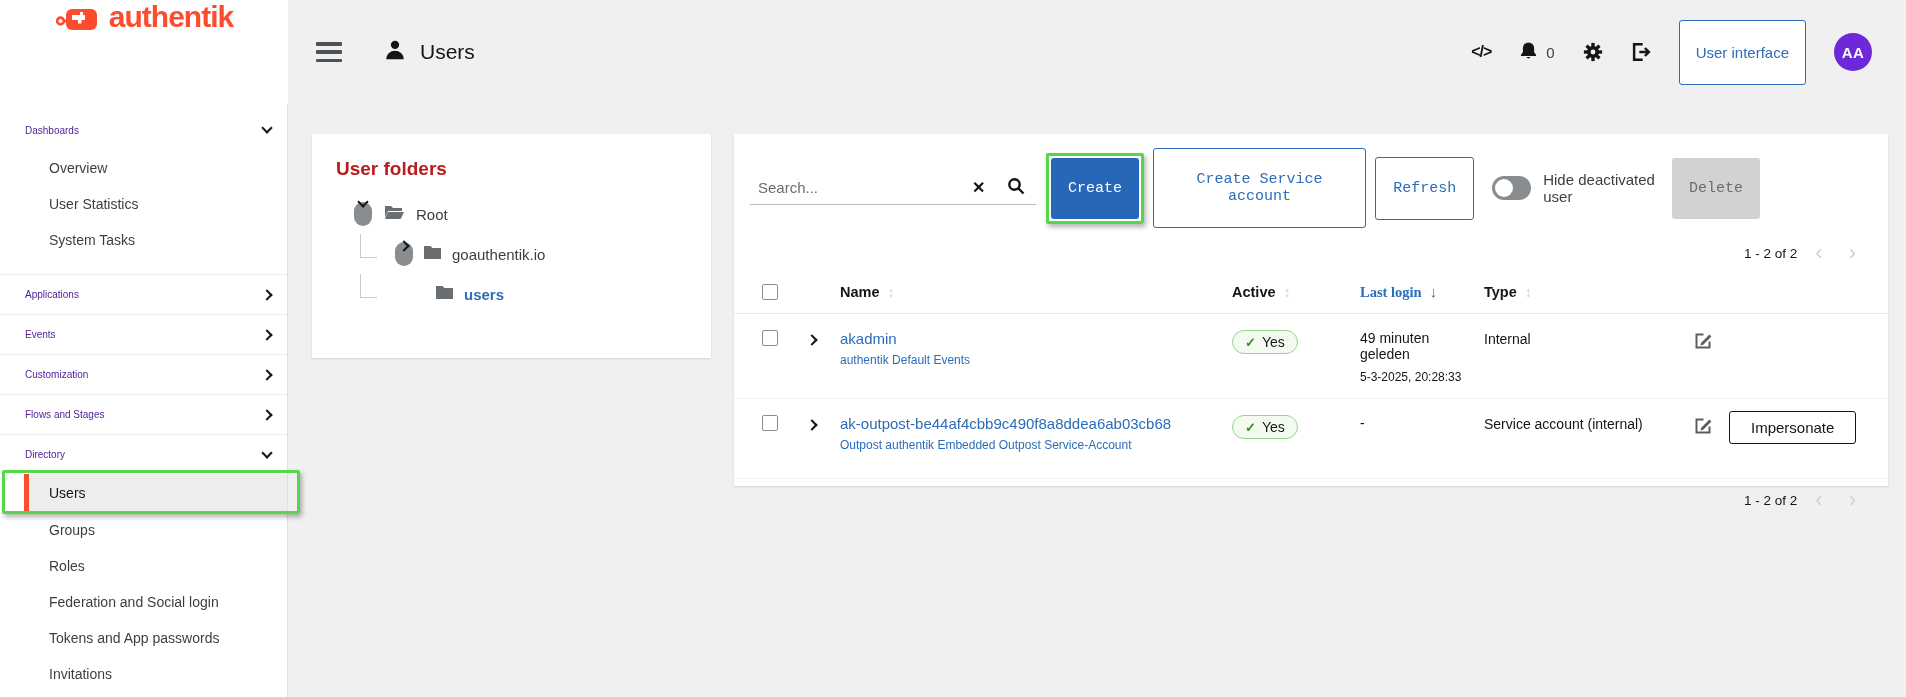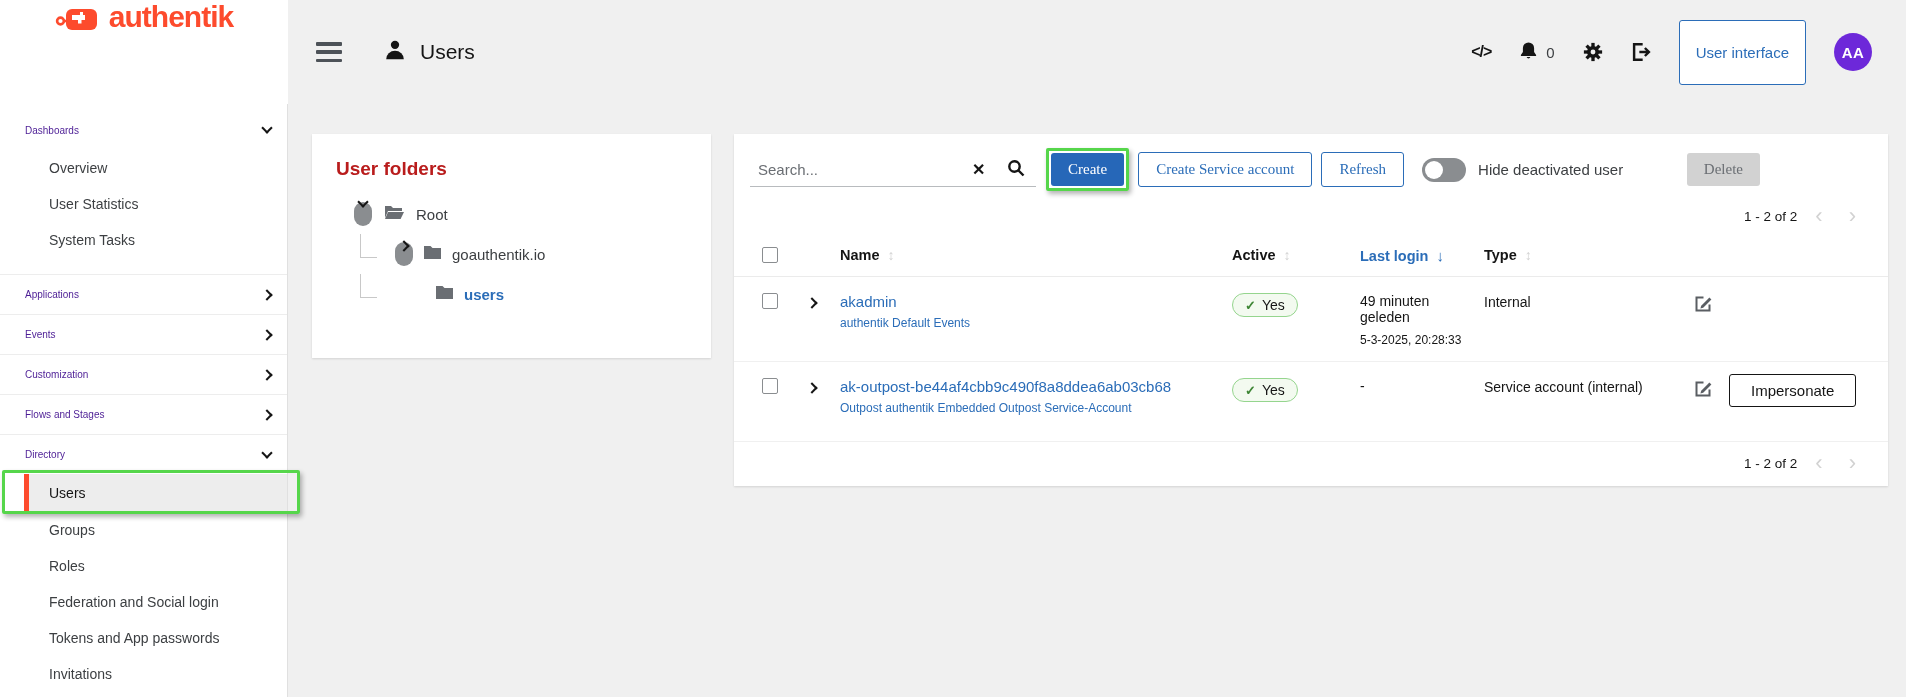--- a/index.html
+++ b/index.html
@@ -55,40 +55,40 @@
   .main-card { position:absolute; left:446px; top:30px; width:1154px; height:352px; }
 
   
   .toolbar { display:flex; align-items:center; padding:14px 20px 0 16px; }
   .search-group { width:286px; display:flex; align-items:stretch; border-bottom:1px solid #b8bbbe; }
   .search-input { flex:1; border:none; outline:none; font-size:15px; color:#3c3f42; padding:8px 4px 8px 8px; font-family:inherit; background:transparent; }
   .search-input::placeholder { color:#6a6e73; }
   .icon-btn { background:none; border:none; cursor:pointer; padding:0 11px; display:flex; align-items:center; color:#151515; font-family:inherit; }
   .x-glyph { font-size:16px; font-weight:bold; }
   .annot-create { margin-left:10px; padding:2px; display:inline-flex; }
-  .btn { font-family:Liberation Serif, serif; font-size:15px; border-radius:3px; cursor:pointer; padding:8px 17px; }
+  .btn { font-family:Liberation Mono, monospace; font-size:15px; border-radius:3px; cursor:pointer; padding:22px 17px; }
   .btn-primary { background:#2667b8; color:#fff; border:none; }
   .btn-outline { background:#fff; color:#2b6db8; border:1px solid #2b6db8; margin-left:9px; }
   .toggle-wrap { display:flex; align-items:center; margin-left:18px; gap:12px; }
   .toggle { width:44px; height:24px; border-radius:12px; background:#8a8d90; position:relative; cursor:pointer; border:none; }
   .toggle .knob { position:absolute; left:3px; top:3px; width:18px; height:18px; border-radius:50%; background:#fff; }
   .toggle-label { font-size:15px; color:#3c3f42; }
   .btn-disabled { background:#d2d2d2; color:#6a6e73; border:none; margin-left:auto; margin-right:108px; cursor:default; }
 
   
   .pag-row { display:flex; justify-content:flex-end; align-items:center; gap:10px; padding:14px 24px 10px 0; }
   .pag-text { font-size:13.5px; color:#151515; }
   .pag-chev { font-size:22px; color:#d2d2d2; background:none; border:none; cursor:pointer; line-height:1; padding:0 8px; font-family:inherit; }
 
   
   .tgrid { display:grid; grid-template-columns:44px 40px 392px 128px 124px 210px 1fr; padding-left:14px; align-items:start; }
   .thead { border-bottom:1px solid #ebebeb; }
   .th { font-size:14.5px; font-weight:bold; color:#151515; padding:10px 8px 12px; display:flex; align-items:center; gap:8px; }
   .sort-glyph { color:#d2d2d2; font-size:14px; font-weight:normal; }
-  .th.sorted { color:#2b6db8; }
+  .th.sorted { color:#2b6db8;font-family:Liberation Serif, serif; }
   .th.sorted .sort-glyph { color:#2b6db8; font-weight:bold; font-size:15px; }
   .tr { border-bottom:1px solid #f0f0f0; min-height:80px; }
   .cell { padding:16px 8px 14px; }
   .cb { width:16px; height:16px; border:1px solid #8a8d90; border-radius:2px; background:#fff; appearance:none; cursor:pointer; margin-left:6px; }
   .row-chev { width:8px; height:8px; border-right:2.2px solid #151515; border-bottom:2.2px solid #151515; transform:rotate(-45deg); display:inline-block; margin:4px 0 0 8px; cursor:pointer; }
   .name-link { font-size:15px; color:#2b6db8; text-decoration:none; cursor:pointer; display:block; }
   .name-sub { font-size:12px; color:#2b6db8; margin-top:6px; cursor:pointer; }
   .badge { display:inline-flex; align-items:center; gap:6px; border:1px solid #95d58e; background:#f3faf0; border-radius:12px; padding:3px 12px; font-size:14px; color:#151515; }
   .badge .ck { color:#3e8635; font-weight:bold; font-size:13px; }
   .ll-main { font-size:14px; color:#151515; }

